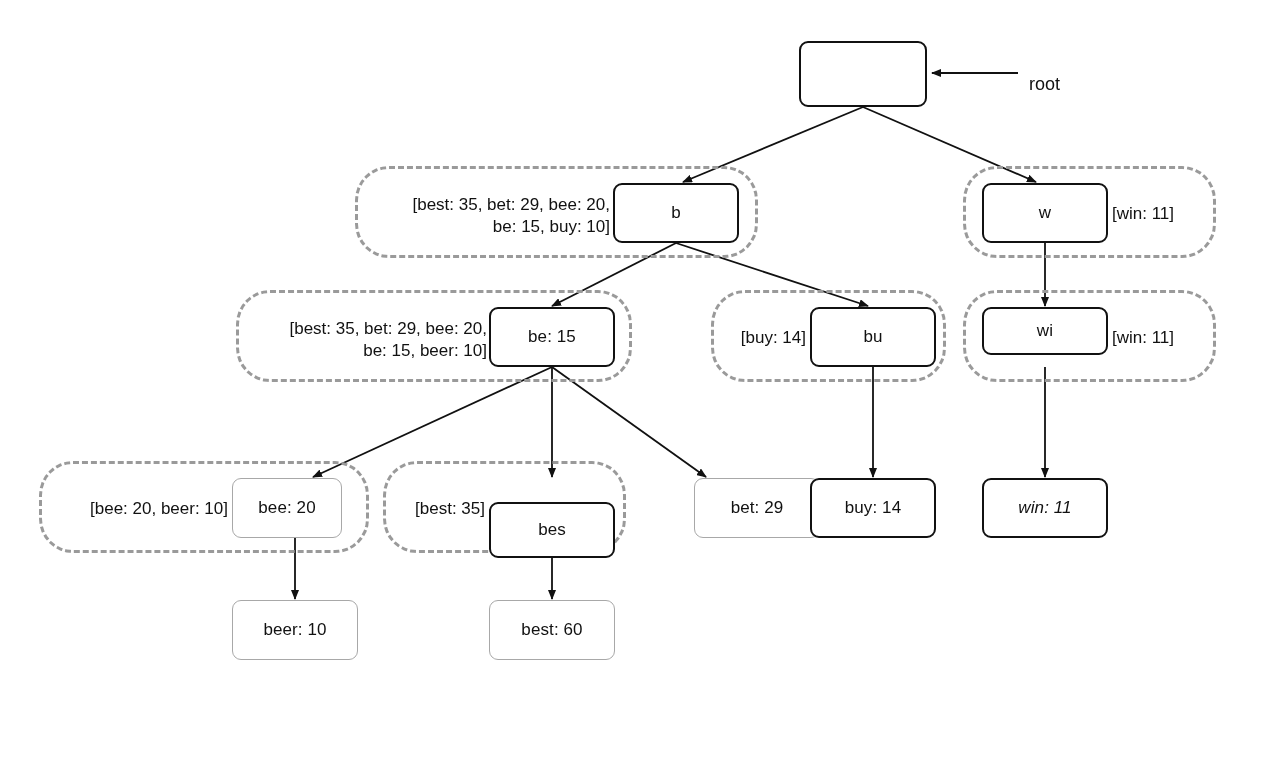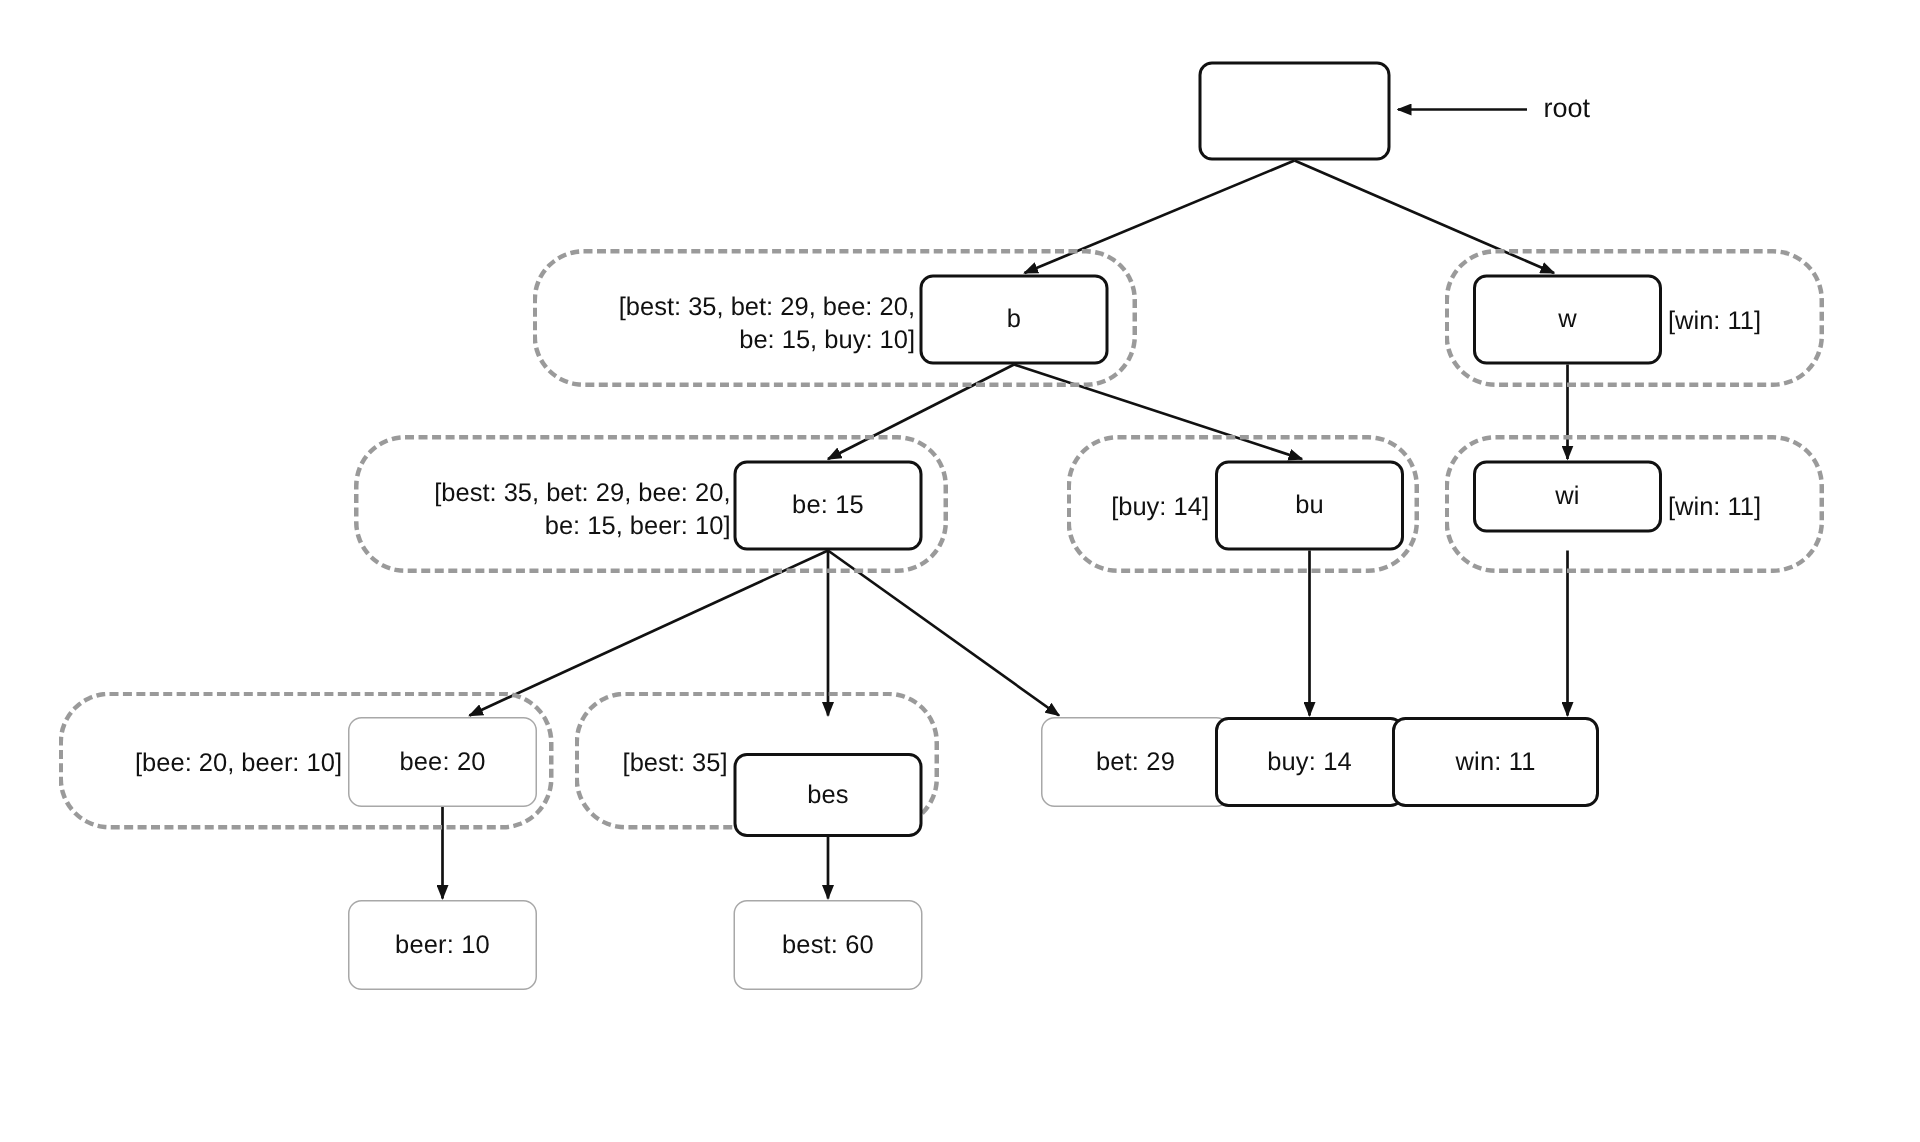--- a/index.html
+++ b/index.html
@@ -60,20 +60,21 @@
     line-height: 1.28;
     white-space: pre-line;
     box-sizing: border-box;
   }
   .annot.right-al { text-align: right; }
   .annot.left-al { text-align: left; }
   .rootlabel {
     position: absolute;
     font-size: 18px;
     color: #111111;
+    margin-top: 12px;
   }
   .caption {
     position: absolute;
     width: 1280px;
     text-align: center;
     font-size: 19px;
     font-weight: bold;
     color: #6e6e6e;
     letter-spacing: 0.3px;
   }
@@ -126,24 +127,24 @@
       <div class="dashbox" style="left: 383px; top: 461px; width: 243px; height: 92px;"></div>
       <div class="annot right-al" style="left: 391px; top: 498px; width: 94px;">[best: 35]</div>
     </div>
   <div id="node-layer">
       <div class="node dark" style="left: 799px; top: 41px; width: 128px; height: 66px;"></div>
       <div class="node dark" style="left: 613px; top: 183px; width: 126px; height: 60px;">b</div>
       <div class="node dark" style="left: 982px; top: 183px; width: 126px; height: 60px;">w</div>
       <div class="node dark" style="left: 489px; top: 307px; width: 126px; height: 60px;">be: 15</div>
       <div class="node dark" style="left: 810px; top: 307px; width: 126px; height: 60px;">bu</div>
       <div class="node dark" style="left: 982px; top: 307px; width: 126px; height: 48px;">wi</div>
-      <div class="node light" style="left: 232px; top: 478px; width: 126px; height: 60px;">bee: 20</div>
+      <div class="node light" style="left: 232px; top: 478px; width: 110px; height: 60px;">bee: 20</div>
       <div class="node dark" style="left: 489px; top: 502px; width: 126px; height: 56px;">bes</div>
       <div class="node light" style="left: 646px; top: 478px; width: 126px; height: 60px; margin-left: 48px;">bet: 29</div>
       <div class="node dark" style="left: 810px; top: 478px; width: 126px; height: 60px;">buy: 14</div>
-      <div class="node dark" style="left: 928px; top: 478px; width: 138px; height: 60px;">win: 11</div>
+      <div class="node dark" style="left: 982px; top: 478px; width: 126px; height: 60px; font-style: italic;">win: 11</div>
       <div class="node light" style="left: 232px; top: 600px; width: 126px; height: 60px;">beer: 10</div>
       <div class="node light" style="left: 489px; top: 600px; width: 126px; height: 60px;">best: 60</div>
     </div>
 
   <div class="rootlabel" id="root-label" style="left: 1029px; top: 62px;">root</div>
 
 </div>
 
 </body></html>

